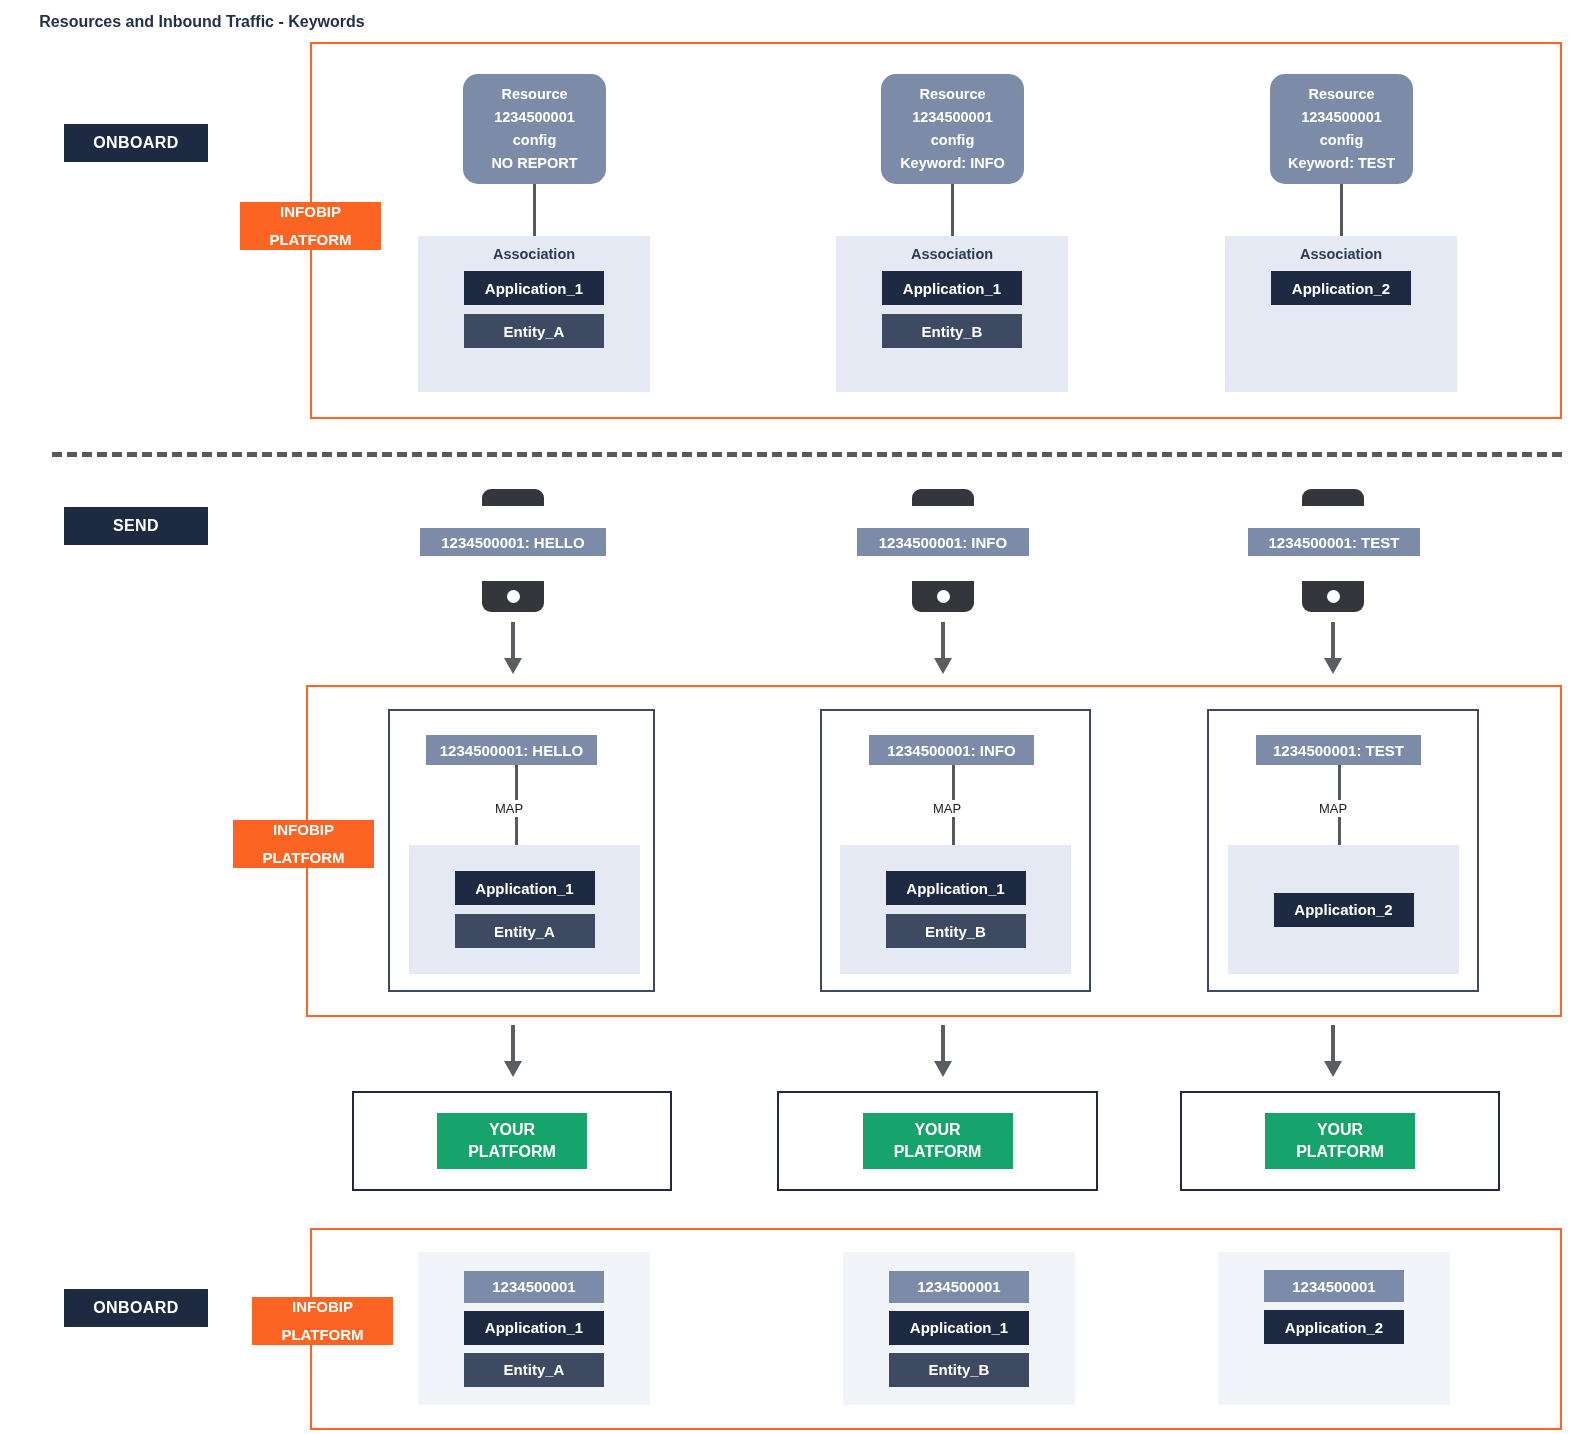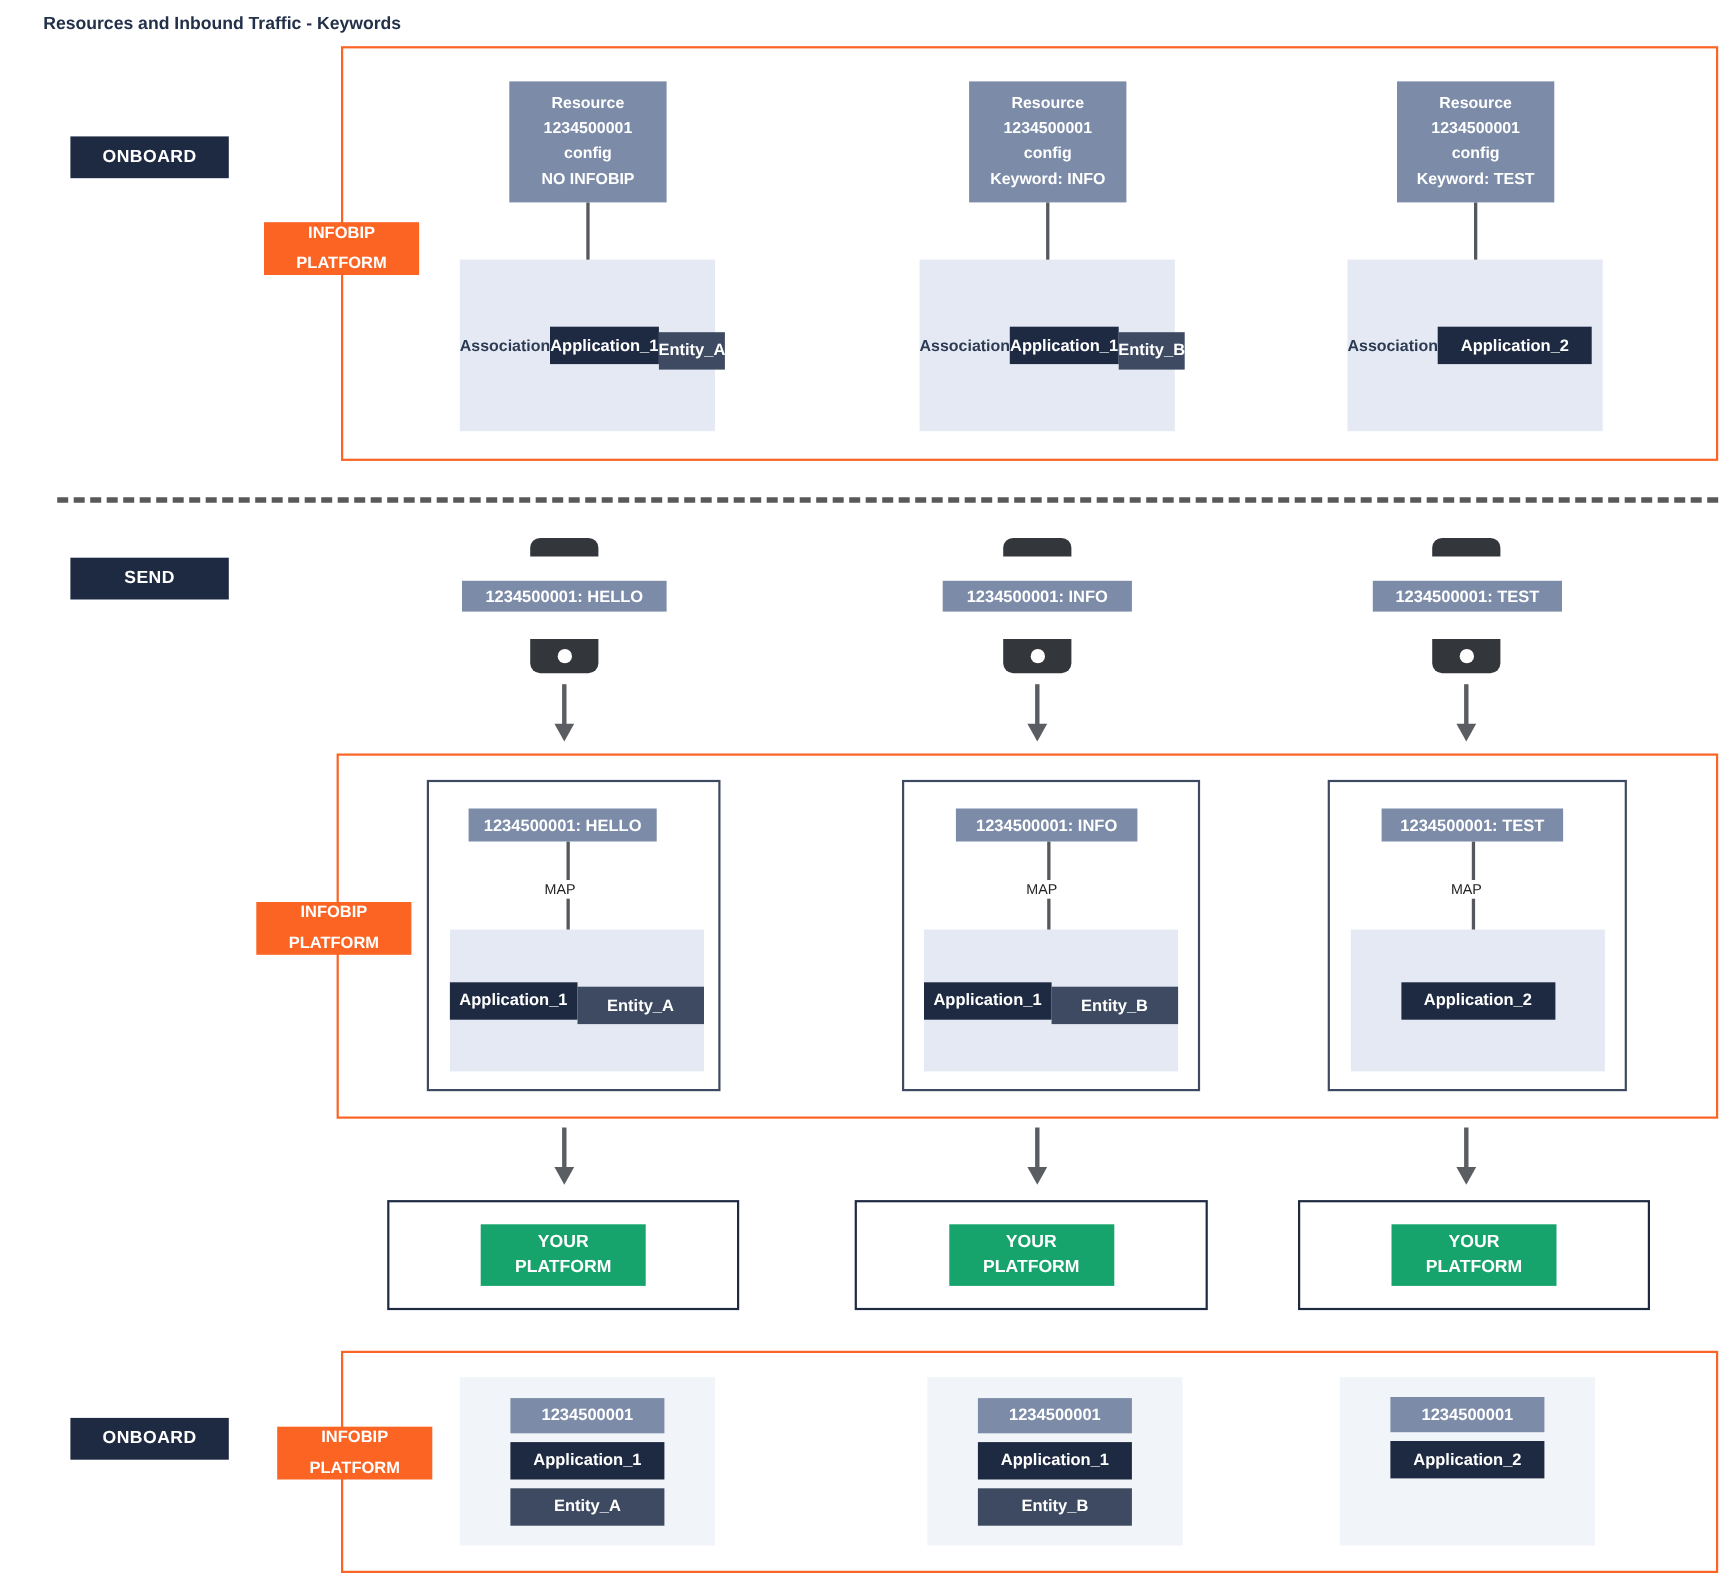--- a/index.html
+++ b/index.html
@@ -44,34 +44,34 @@
   
   .dashed-divider {
     height: 0; border-top: 5px dashed #595959;
   }
 
   
   .resource-box {
     background: #7b8ba8; color: #ffffff;
     font-size: 14.5px; font-weight: bold; line-height: 1.6;
     display: flex; flex-direction: column; align-items: center; justify-content: center;
-    text-align: right; z-index: 4;
+    text-align: right; z-index: 4; border-radius: 15px;
   }
 
   
   .connector { background: #55585c; width: 3px; z-index: 3; }
   .connector-label {
     font-size: 13px; color: #222; font-weight: normal;
     background: #ffffff; padding: 1px 3px; z-index: 5; white-space: nowrap;
   }
 
   
   .assoc-panel {
     background: #e4e9f4; z-index: 3;
-    display: flex; flex-direction: row; align-items: center;
+    display: flex; flex-direction: column; align-items: center;
   }
   .assoc-title {
     font-size: 14.5px; font-weight: bold; color: #2c3b52;
     margin-top: 10px; margin-bottom: 9px;
   }
   .app-box {
     background: #1e2a42; color: #ffffff;
     font-size: 15px; font-weight: bold;
     display: flex; align-items: center; justify-content: center;
   }
@@ -155,21 +155,21 @@
 
   <div class="abs infobip-badge" style="left:240px; top:202px; width:141px; height:48px;">
     <span>INFOBIP</span>
     <span>PLATFORM</span>
   </div>
 
   <div class="abs resource-box" style="left:463px; top:74px; width:143px; height:110px;">
     <span>Resource</span>
     <span>1234500001</span>
     <span>config</span>
-    <span>NO INFOBIP</span>
+    <span>NO REPORT</span>
   </div>
   <div class="abs connector" style="left:533px; top:184px; height:56px;"></div>
   <div class="abs assoc-panel" style="left:418px; top:236px; width:232px; height:156px;">
     <span class="assoc-title">Association</span>
     <div class="app-box" style="width:140px; height:34px;">Application_1</div>
     <div class="entity-box" style="width:140px; height:34px; margin-top:9px;">Entity_A</div>
   </div>
 
   <div class="abs resource-box" style="left:881px; top:74px; width:143px; height:110px;">
     <span>Resource</span>

